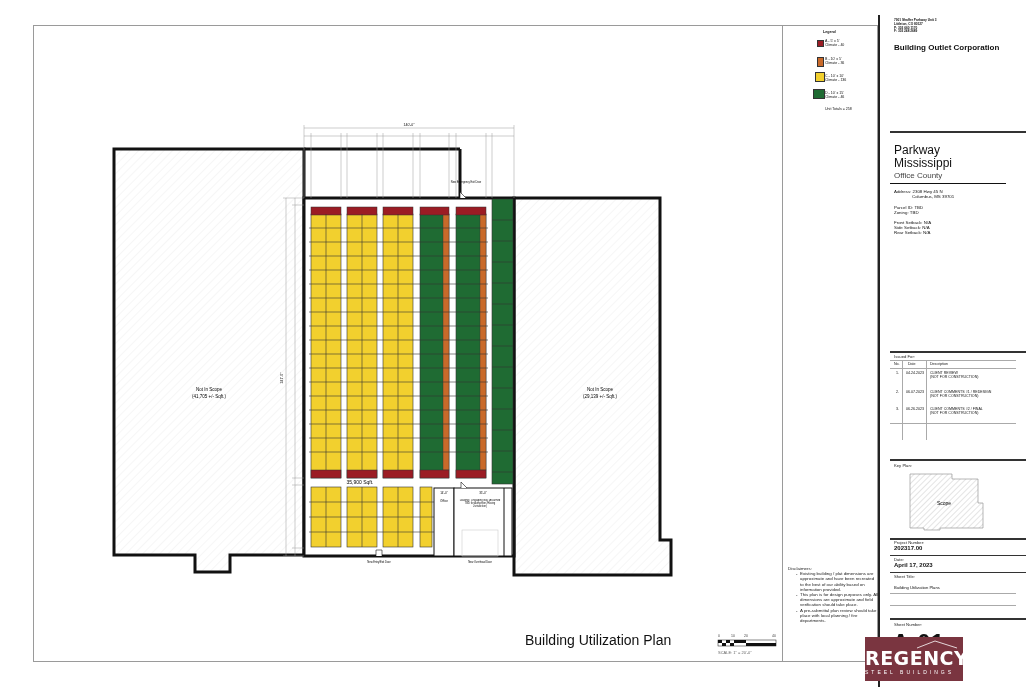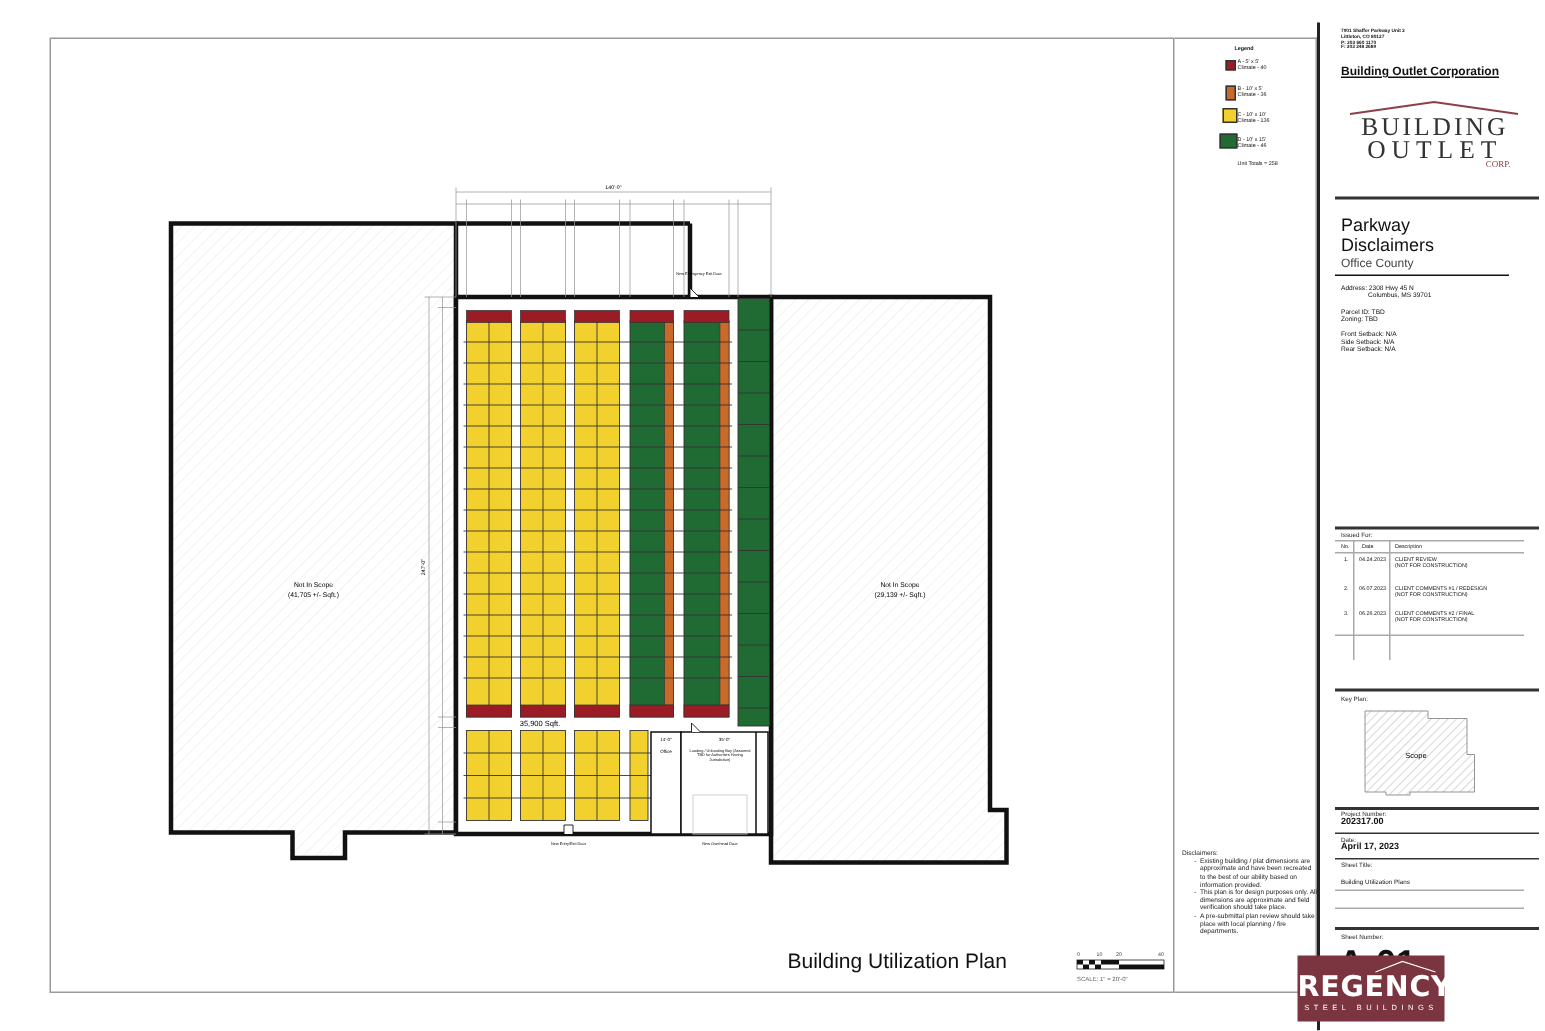--- a/index.html
+++ b/index.html
@@ -219,33 +219,25 @@
   <div style="position:absolute;top:77px;left:10px;white-space:nowrap">Unit Totals = 258</div>
 </div>
 
 <div class="abs tb">
   <div style="position:absolute;left:14px;top:4px;font-size:3.2px;line-height:3.8px;font-weight:bold">
     <div>7901 Shaffer Parkway Unit 3</div>
       <div>Littleton, CO 80127</div>
     <div>P: 303 660 1170</div>
       <div>F: 303 248 2689</div>
   </div>
-  <div style="position:absolute;left:14px;top:28px;font-size:8px;font-weight:bold;text-decoration:underline">Building Outlet Corporation</div>
-  <div style="position:absolute;left:14px;top:52px;width:125px;text-align:center;font-family:'Liberation Serif',serif;color:#333;">
-    <svg width="125" height="10" style="display:block">
-        <path d="M6,9 L62,1 L118,9" fill="none" stroke="#8a4048" stroke-width="1.2"></path>
-      </svg>
-    <div style="font-size:17px;letter-spacing:2px;line-height:15px">BUILDING</div>
-    <div style="font-size:17px;letter-spacing:4px;line-height:15px">OUTLET</div>
-    <div style="font-size:6px;text-align:right;padding-right:12px;color:#8a4048">CORP.</div>
-  </div>
+  <div style="position:absolute;left:14px;top:28px;font-size:8px;font-weight:bold;">Building Outlet Corporation</div>
   <div class="hline" style="top:116px;"></div>
   <div style="position:absolute;left:14px;top:129px;font-size:12px;line-height:13px">
     <div>Parkway</div>
-    <div>Disclaimers</div>
+    <div>Mississippi</div>
   </div>
   <div style="position:absolute;left:14px;top:156px;font-size:8px;color:#444">Office County</div>
   <div style="position:absolute;left:10px;top:168px;width:116px;height:1px;background:#111"></div>
   <div style="position:absolute;left:14px;top:174px;font-size:4.4px;line-height:5px">
     <div>Address: 2308 Hwy 45 N</div>
     <div style="padding-left:18px">Columbus, MS 39701</div>
     <div style="height:6px"></div>
     <div>Parcel ID: TBD</div>
     <div>Zoning: TBD</div>
     <div style="height:5px"></div>
@@ -304,19 +296,19 @@
   <div class="hline" style="top:557px;height:1px"></div>
   <div class="lbl" style="top:559px">Sheet Title:</div>
   <div style="position:absolute;left:14px;top:570px;font-size:4.2px">Building Utilization Plans</div>
   <div style="position:absolute;left:10px;top:578px;width:126px;height:1px;background:#aaa"></div>
   <div style="position:absolute;left:10px;top:590px;width:126px;height:1px;background:#aaa"></div>
   <div class="hline" style="top:603px;"></div>
   <div class="lbl" style="top:607px">Sheet Number:</div>
   <div style="position:absolute;left:12px;top:615px;font-size:24px;font-weight:bold;line-height:26px">A-01</div>
 </div>
 
-<div class="abs" style="left:865px;top:637px;width:98px;height:44px;background:#7a3540;color:#fff;text-align:center;">
+<div class="abs" style="left:865px;top:637px;width:98px;height:44px;background:#7a3540;color:#fff;">
   <svg width="98" height="10" style="position:absolute;left:0;top:2px">
       <path d="M52,9 L70,2 L92,9" fill="none" stroke="#fff" stroke-width="0.8"></path>
     </svg>
   <div style="position:absolute;left:0;right:0;top:11px;font-size:19px;font-weight:bold;letter-spacing:0.5px;line-height:20px;font-family:'DejaVu Sans',sans-serif">REGENCY</div>
   <div style="position:absolute;left:0;right:0;top:32px;font-size:5px;letter-spacing:3px">STEEL BUILDINGS</div>
 </div>
 
 </body></html>

